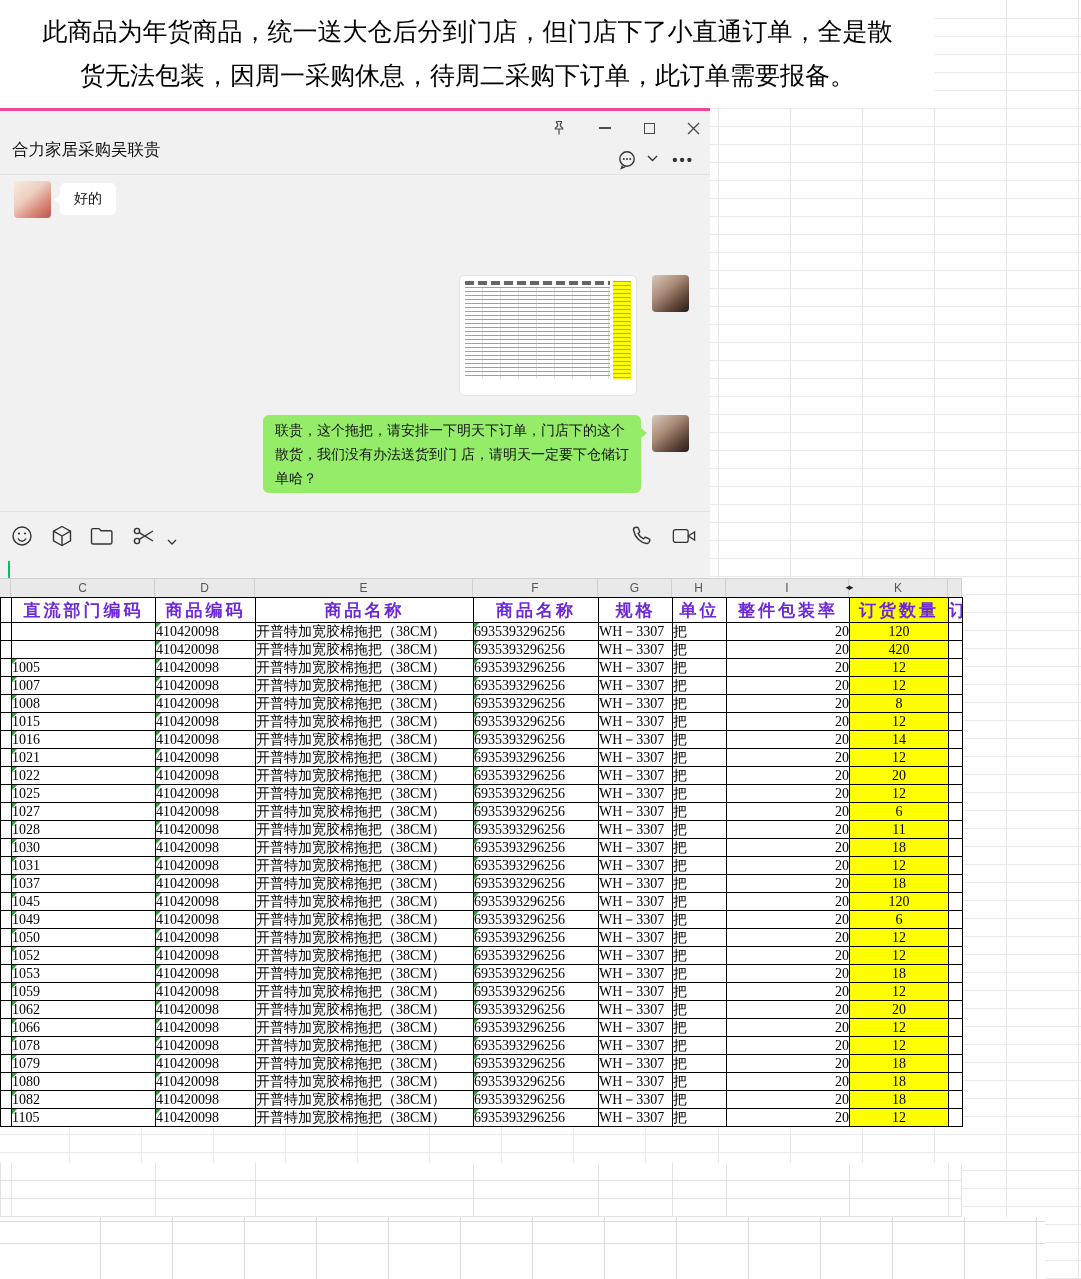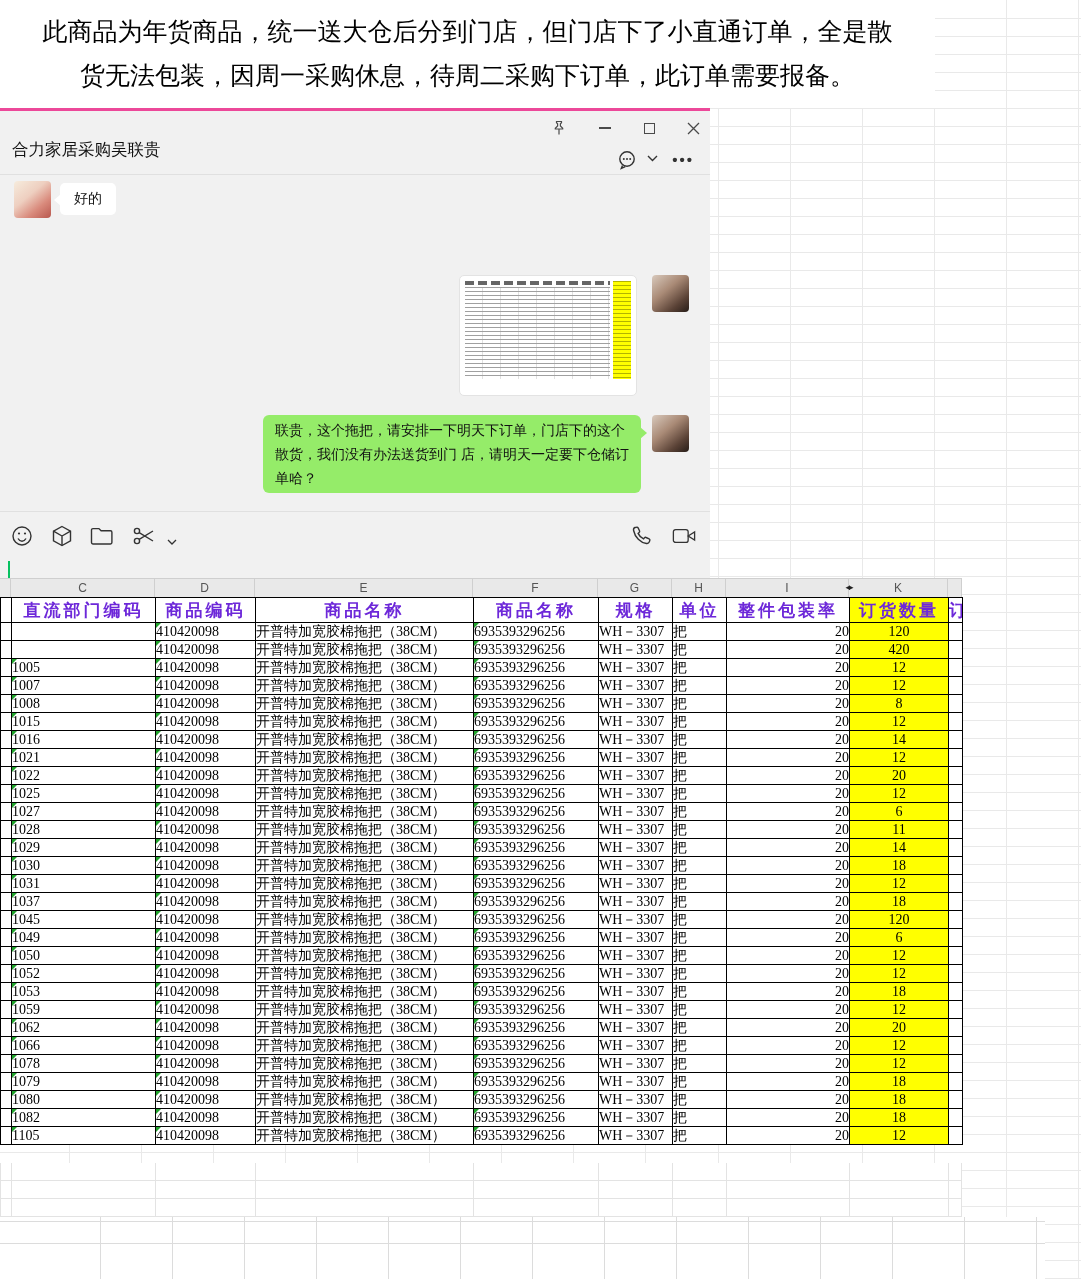--- a/index.html
+++ b/index.html
@@ -416,32 +416,20 @@
       <td class="a-left c-name">开普特加宽胶棉拖把（38CM）</td>
       <td class="a-left tri-cell"><span class="tri"></span>6935393296256</td>
       <td class="a-left">WH－3307</td>
       <td class="a-left">把</td>
       <td class="a-right">20</td>
       <td class="c-qty">11</td>
       <td></td>
     </tr>
           <tr>
       <td></td>
-      <td class="a-left"><span class="tri"></span>1029</td>
-      <td class="a-left tri-cell"><span class="tri"></span>410420098</td>
-      <td class="a-left c-name">开普特加宽胶棉拖把（38CM）</td>
-      <td class="a-left tri-cell"><span class="tri"></span>6935393296256</td>
-      <td class="a-left">WH－3307</td>
-      <td class="a-left">把</td>
-      <td class="a-right">20</td>
-      <td class="c-qty">14</td>
-      <td></td>
-    </tr>
-          <tr>
-      <td></td>
       <td class="a-left"><span class="tri"></span>1030</td>
       <td class="a-left tri-cell"><span class="tri"></span>410420098</td>
       <td class="a-left c-name">开普特加宽胶棉拖把（38CM）</td>
       <td class="a-left tri-cell"><span class="tri"></span>6935393296256</td>
       <td class="a-left">WH－3307</td>
       <td class="a-left">把</td>
       <td class="a-right">20</td>
       <td class="c-qty">18</td>
       <td></td>
     </tr>

